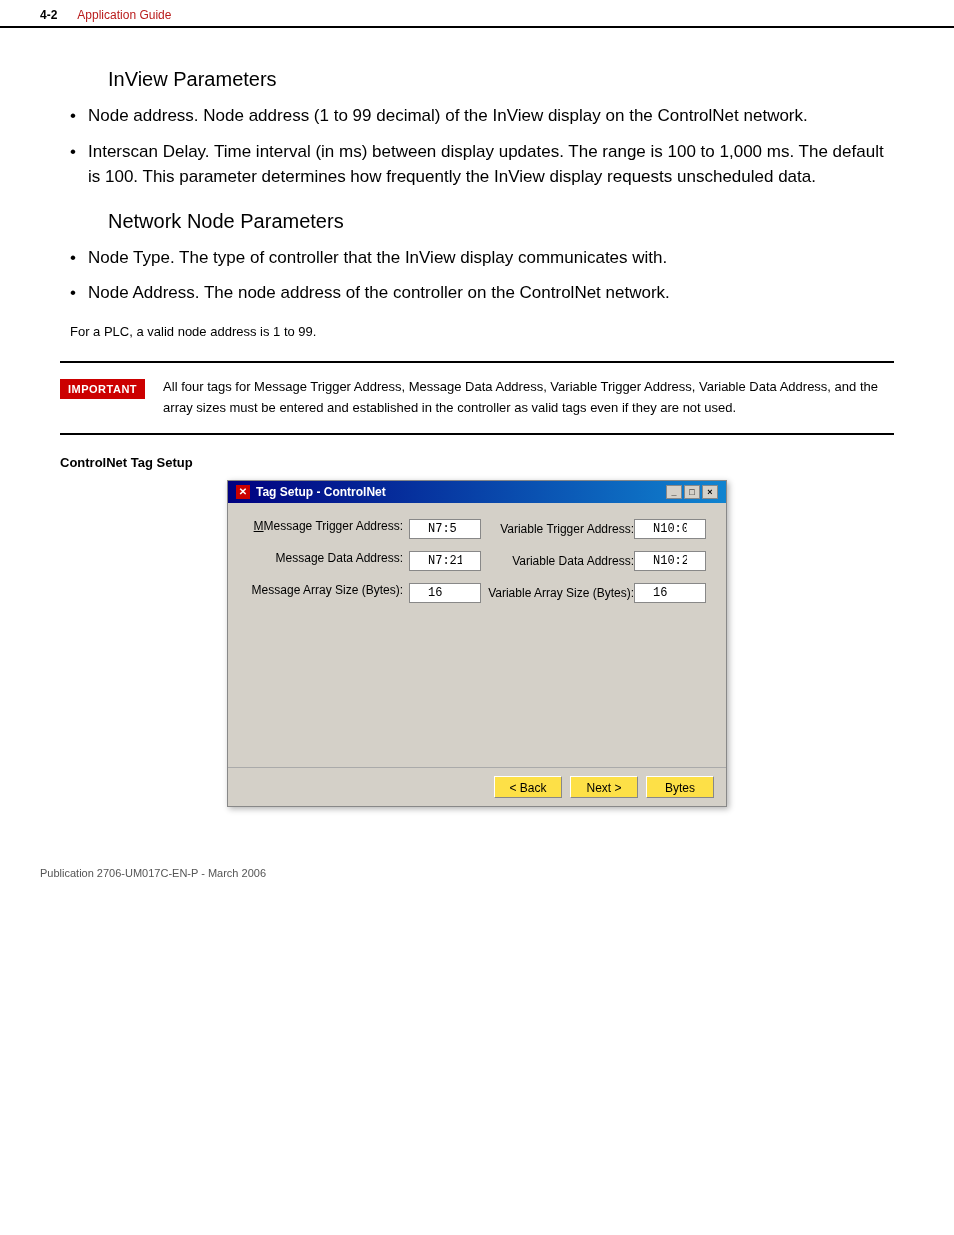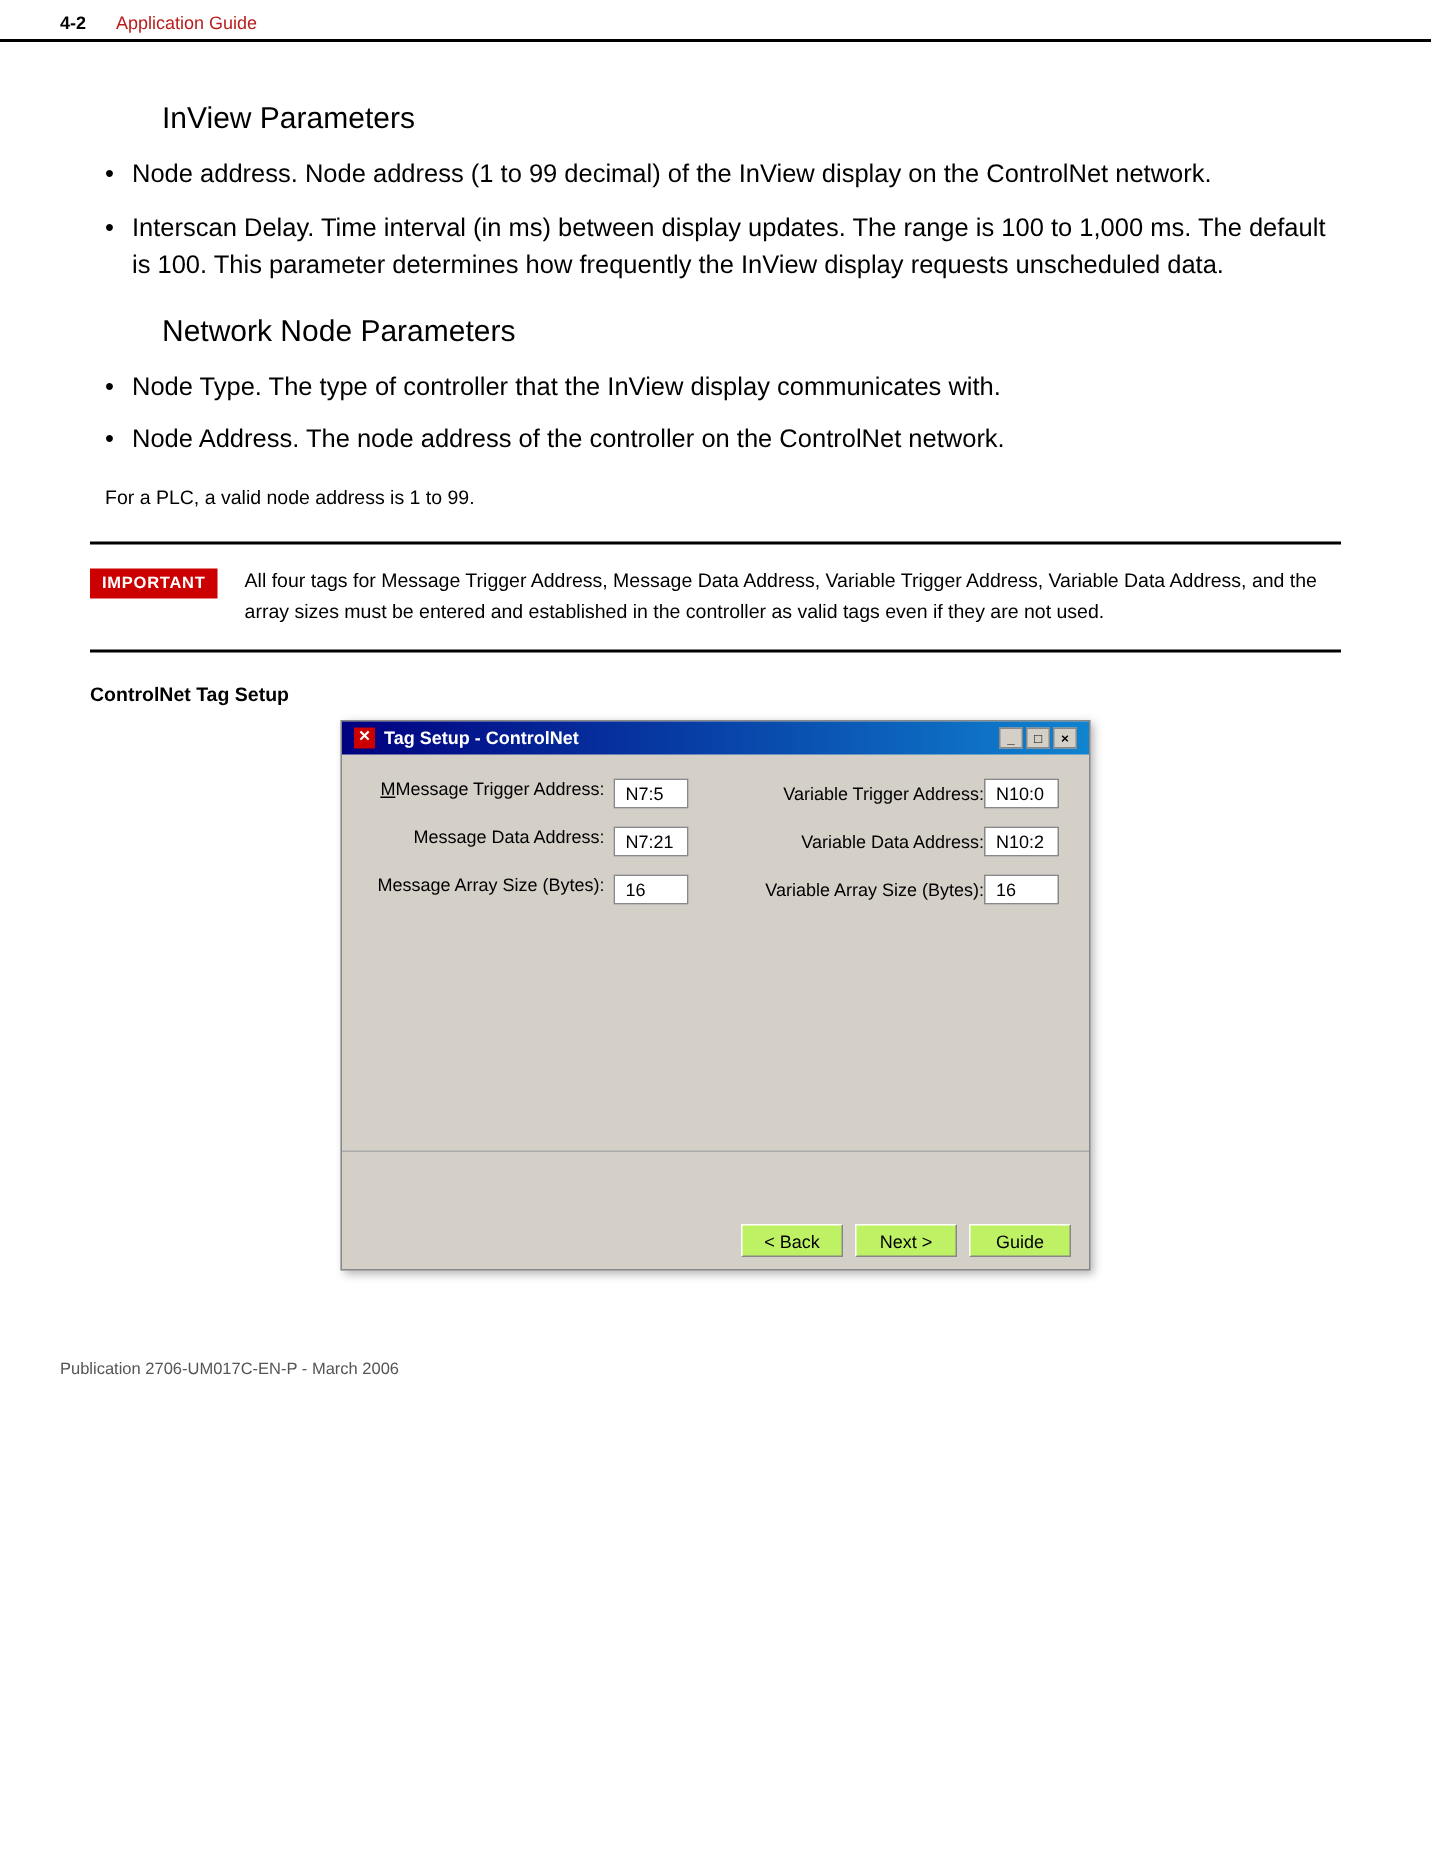--- a/index.html
+++ b/index.html
@@ -150,27 +150,28 @@
     }
     .form-label {
       font-size: 12px;
       text-align: right;
       white-space: nowrap;
     }
     .form-label-underline {
       text-decoration: underline;
     }
     .form-input {
-      width: 50px;
+      width: 72px;
       height: 20px;
       border: 1px solid #888;
       background: #fff;
       font-size: 12px;
-      padding: 1px 7px;
+      padding: 1px 18px;
       text-align: left;
+      font-family: Liberation Mono, monospace;
     }
     .form-row-pair {
       display: flex;
       align-items: center;
       justify-content: space-between;
       margin-bottom: 12px;
     }
     .form-pair-left {
       display: flex;
       align-items: flex-start;
@@ -205,28 +206,27 @@
       border-top: 1px solid #aaa;
       padding: 8px 12px;
       display: flex;
       justify-content: flex-end;
       gap: 8px;
       background: #d4d0c8;
     }
     .dialog-btn {
       min-width: 68px;
       height: 22px;
-      background: #bef264;
+      background: #fde047;
       border: 1px solid #888;
       border-top-color: #fff;
       border-left-color: #fff;
       font-size: 12px;
       cursor: pointer;
       padding: 4px 8px;
-      margin-top: 40px;
     }
 
     .page-footer {
       padding: 10px 40px;
       font-size: 11px;
       color: #555;
       margin-top: 30px;
     }
   </style>
 </head>
@@ -315,21 +315,21 @@
           </div>
         </div>
 
         <div class="dialog-spacer"></div>
 
       </div>
 
       <div class="dialog-footer">
         <button class="dialog-btn">&lt; Back</button>
         <button class="dialog-btn">Next &gt;</button>
-        <button class="dialog-btn">Guide</button>
+        <button class="dialog-btn">Bytes</button>
       </div>
     </div>
   </div>
 
 </div>
 
 <div class="page-footer">
   <span>Publication 2706-UM017C-EN-P - March 2006</span>
 </div>
 

